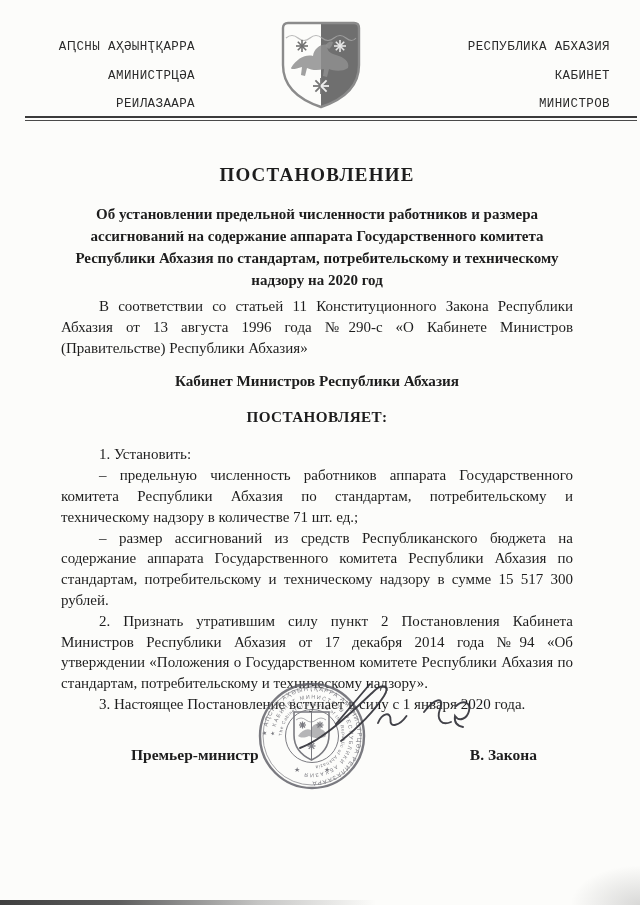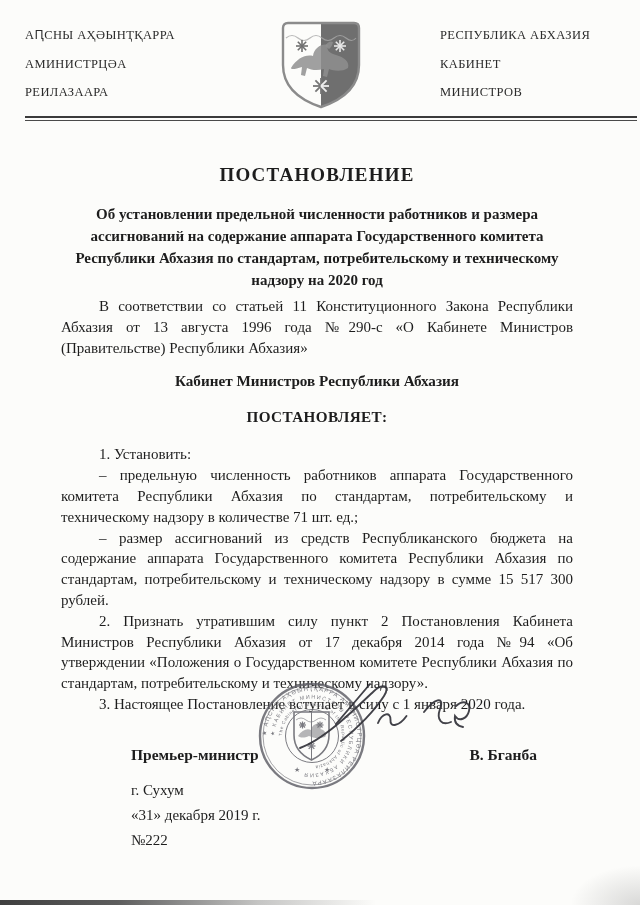--- a/index.html
+++ b/index.html
@@ -3,22 +3,22 @@
 <meta charset="utf-8">
 <style>
   html,body{margin:0;padding:0;background:#e8e8e8;}
   .page{
     position:relative;width:640px;height:905px;margin:0 auto;
     background:#fcfcfa;color:#1d1d1d;overflow:hidden;
     font-family:"Liberation Serif",serif;
   }
   
   .hdr-col{
-    position:absolute;top:28px;width:170px;text-align:left;
-    font-family:Liberation Serif, serif;font-size:12.5px;
+    position:absolute;top:40px;width:170px;text-align:right;
+    font-family:Liberation Mono, monospace;font-size:12.5px;
     letter-spacing:.4px;color:#2b2b2b;
   }
   .hdr-left{left:25px;}
   .hdr-right{left:440px;}
   .hdr-col p{margin:0 0 14.5px 0;line-height:14px;}
   .emblem{position:absolute;top:16px;left:273px;width:96px;height:97px;}
   .rule{
     position:absolute;top:116px;left:25px;width:612px;height:2px;
     border-top:2px solid #3b3b3b;border-bottom:1px solid #4a4a4a;
   }
@@ -136,28 +136,23 @@
     <div class="items">
       <p class="para">1. Установить:</p>
       <p class="para">– предельную численность работников аппарата Государственного комитета Республики Абхазия по стандартам, потребительскому и техническому надзору в количестве 71 шт. ед.;</p>
       <p class="para">– размер ассигнований из средств Республиканского бюджета на содержание аппарата Государственного комитета Республики Абхазия по стандартам, потребительскому и техническому надзору в сумме 15 517 300 рублей.</p>
       <p class="para">2. Признать утратившим силу пункт 2 Постановления Кабинета Министров Республики Абхазия от 17 декабря 2014 года №94 «Об утверждении «Положения о Государственном комитете Республики Абхазия по стандартам, потребительскому и техническому надзору».</p>
       <p class="para">3. Настоящее Постановление вступает в силу с 1 января 2020 года.</p>
     </div>
 
     <div class="sig-row">
       <span>Премьер-министр</span>
-      <span>В. Бганба</span>
+      <span>В. Закона</span>
     </div>
 
-    <div class="footer">
-      <p>г. Сухум</p>
-      <p>«31» декабря 2019 г.</p>
-      <p>№222</p>
-    </div>
   </div>
 
   <div class="stamp">
     <svg width="112" height="112" viewBox="0 0 112 112" style="color:#5e5e66">
       <defs>
         <path id="rOut" d="M56 56 m-45.5 0 a45.5 45.5 0 1 1 91 0 a45.5 45.5 0 1 1 -91 0"></path>
         <path id="rMid" d="M56 56 m-37.5 0 a37.5 37.5 0 1 1 75 0 a37.5 37.5 0 1 1 -75 0"></path>
         <path id="rIn" d="M56 56 m-30 0 a30 30 0 1 1 60 0 a30 30 0 1 1 -60 0"></path>
       </defs>
       <circle cx="56" cy="56" r="52" fill="none" stroke="currentColor" stroke-width="2.4"></circle>

